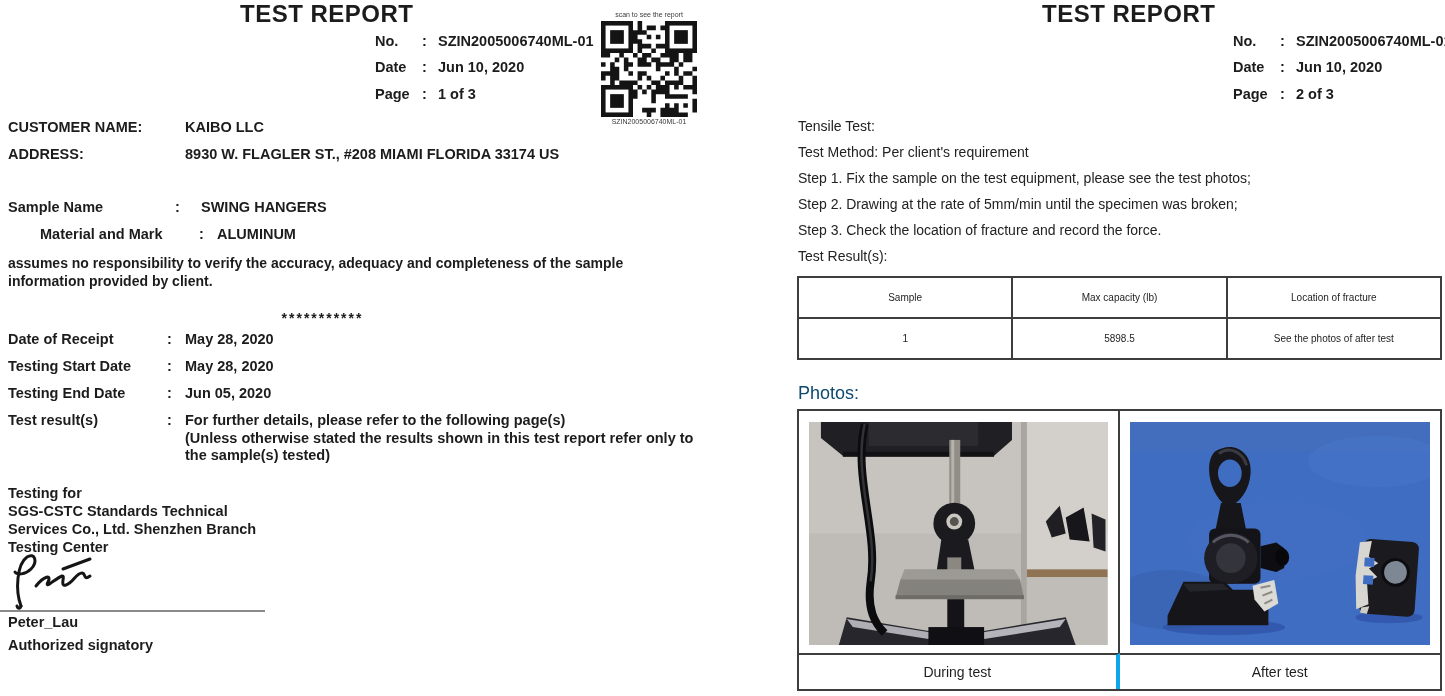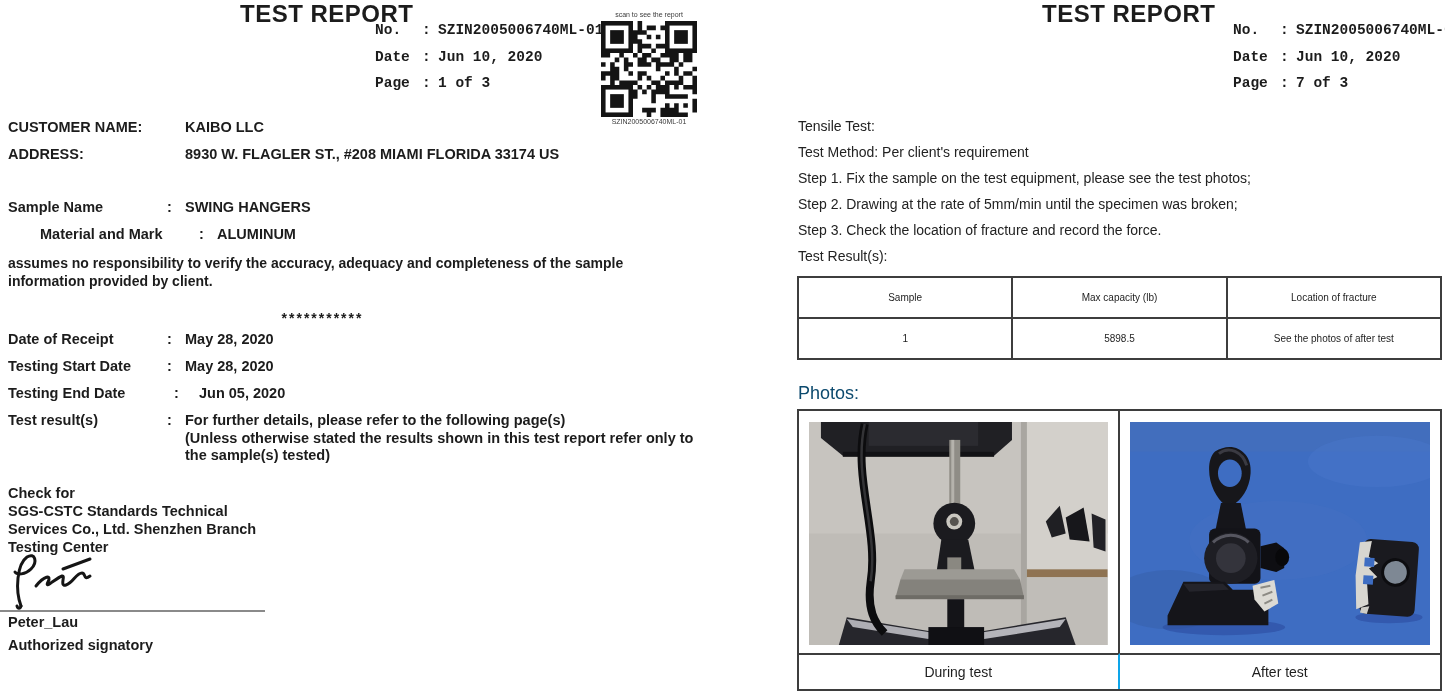--- a/index.html
+++ b/index.html
@@ -3,21 +3,21 @@
 <meta charset="utf-8">
 <style>
   html,body{margin:0;padding:0;background:#ffffff;}
   .stage{position:relative;width:1445px;height:696px;background:#fff;overflow:hidden;
          font-family:"Liberation Sans",sans-serif;color:#1c1c1c;white-space:nowrap;padding-left:16px;}
   .abs{position:absolute;}
 
   
   .title{font-size:24px;font-weight:700;letter-spacing:.5px;}
   .meta{font-size:14.5px;font-weight:700;}
-  .mrow{display:flex;height:26.5px;align-items:flex-start;font-family:Liberation Mono, monospace;}
+  .mrow{display:flex;height:26.5px;align-items:flex-end;}
   .ml{width:47px;flex:none;}
   .mc{width:16px;flex:none;}
 
   
   .kv{display:flex;font-size:14.5px;font-weight:700;}
   .kvl{width:177px;flex:none;}
   .kvl2{width:159px;flex:none;}
   .kvc{width:18px;flex:none;}
   .vlines div{line-height:17.5px;}
 
@@ -35,21 +35,21 @@
   .p2-lines{font-size:14px;font-weight:400;color:#222;}
   .p2-lines > div{height:26px;}
   .rtable{border-collapse:collapse;width:645px;table-layout:fixed;font-size:10px;background:#fff;}
   .rtable th,.rtable td{border:2px solid #3d3d3d;text-align:center;font-weight:400;height:39px;padding:0;color:#1e1e1e;}
   .sect{font-size:18px;font-weight:400;color:#0c4a6e;}
 
   .photo-grid{width:645px;height:282px;border:2px solid #3d3d3d;display:grid;
               grid-template-columns:1fr 1fr;grid-template-rows:1fr 36px;background:#fff;box-sizing:border-box;}
   .pcell{border-right:2px solid #3d3d3d;padding:11px 10px 8px 10px;display:flex;align-items:stretch;justify-content:center;min-width:0;min-height:0;}
   .pcell.last{border-right:none;}
-  .cap{border-top:2px solid #3d3d3d;border-right:2px solid #0ea5e9;display:flex;align-items:center;justify-content:center;font-size:14px;color:#1e1e1e;}
+  .cap{border-top:2px solid #3d3d3d;border-right:4px solid #0ea5e9;display:flex;align-items:center;justify-content:center;font-size:14px;color:#1e1e1e;}
   .cap.last{border-right:none;}
   svg.photo{width:100%;height:100%;display:block;}
 </style>
 </head>
 <body>
 
 <div class="stage">
 
   <section>
     <div class="abs title" style="left:240px;top:0px;">TEST REPORT</div>
@@ -90,21 +90,21 @@
 
     <div class="abs kv" style="left:8px;top:119px;">
       <span class="kvl">CUSTOMER NAME:</span>
       <span>KAIBO LLC</span>
     </div>
     <div class="abs kv" style="left:8px;top:146px;">
       <span class="kvl">ADDRESS:</span>
       <span>8930 W. FLAGLER ST., #208 MIAMI FLORIDA 33174 US</span>
     </div>
 
-    <div class="abs kv" style="left:8px;top:199px;">
+    <div class="abs kv" style="left:8px;top:199px;gap:8px;">
       <span class="kvl2">Sample Name</span>
       <span class="kvc">:</span>
       <span>SWING HANGERS</span>
     </div>
     <div class="abs kv" style="left:8px;top:226px;margin-left:32px;">
       <span class="kvl2">Material and Mark</span>
       <span class="kvc">:</span>
       <span>ALUMINUM</span>
     </div>
 
@@ -118,37 +118,37 @@
     <div class="abs kv" style="left:8px;top:331px;align-items:flex-end;">
       <span class="kvl2">Date of Receipt</span>
       <span class="kvc">:</span>
       <span>May 28, 2020</span>
     </div>
     <div class="abs kv" style="left:8px;top:358px;">
       <span class="kvl2">Testing Start Date</span>
       <span class="kvc">:</span>
       <span>May 28, 2020</span>
     </div>
-    <div class="abs kv" style="left:8px;top:385px;gap:7px;">
+    <div class="abs kv" style="left:8px;top:385px;">
       <span class="kvl2">Testing End Date</span>
       <span class="kvc">:</span>
       <span>Jun 05, 2020</span>
     </div>
     <div class="abs kv" style="left:8px;top:412px;">
       <span class="kvl2">Test result(s)</span>
       <span class="kvc">:</span>
       <span class="vlines">
         <div>For further details, please refer to the following page(s)</div>
         <div>(Unless otherwise stated the results shown in this test report refer only to</div>
         <div>the sample(s) tested)</div>
       </span>
     </div>
 
     <div class="abs signed" style="left:8px;top:484px;">
-      <div>Check for</div>
+      <div>Testing for</div>
       <div>SGS-CSTC Standards Technical</div>
       <div>Services Co., Ltd. Shenzhen Branch</div>
       <div>Testing Center</div>
     </div>
 
     <svg class="abs" style="left:6px;top:548px;" width="130" height="62" viewBox="0 0 130 62">
       <g fill="none" stroke="#151515" stroke-width="3" stroke-linecap="round">
         <path d="M15,58 C9,42 11,16 21,9 C29,4 32,14 25,21 C19,27 11,27 9,24"></path>
         <path d="M15,58 C14,61 12,61 11,58"></path>
         <path d="M30,38 C38,28 46,26 42,34 C38,42 50,30 56,28 C60,27 53,39 60,37 C67,35 70,25 76,25 C80,25 77,33 84,28"></path>
@@ -171,21 +171,21 @@
         <span>SZIN2005006740ML-01</span>
       </div>
       <div class="mrow">
         <span class="ml">Date</span>
         <span class="mc">:</span>
         <span>Jun 10, 2020</span>
       </div>
       <div class="mrow">
         <span class="ml">Page</span>
         <span class="mc">:</span>
-        <span>7 of 3</span>
+        <span>2 of 3</span>
       </div>
     </div>
 
     <div class="abs p2-lines" style="left:798px;top:118px;">
       <div>Tensile Test:</div>
       <div>Test Method: Per client's requirement</div>
       <div>Step 1. Fix the sample on the test equipment, please see the test photos;</div>
       <div>Step 2. Drawing at the rate of 5mm/min until the specimen was broken;</div>
       <div>Step 3. Check the location of fracture and record the force.</div>
       <div>Test Result(s):</div>

